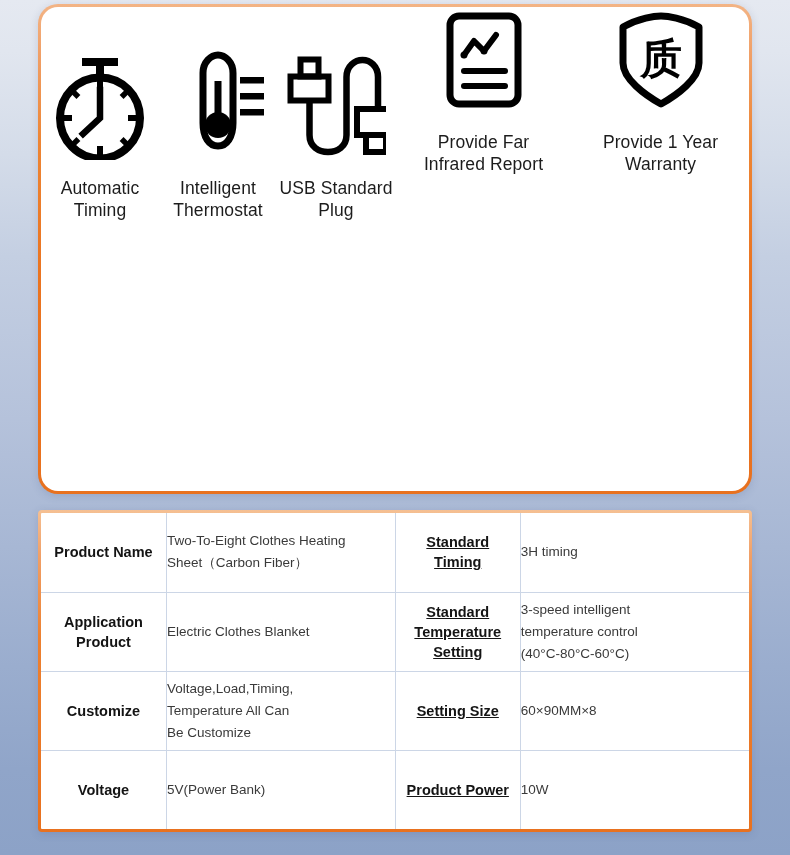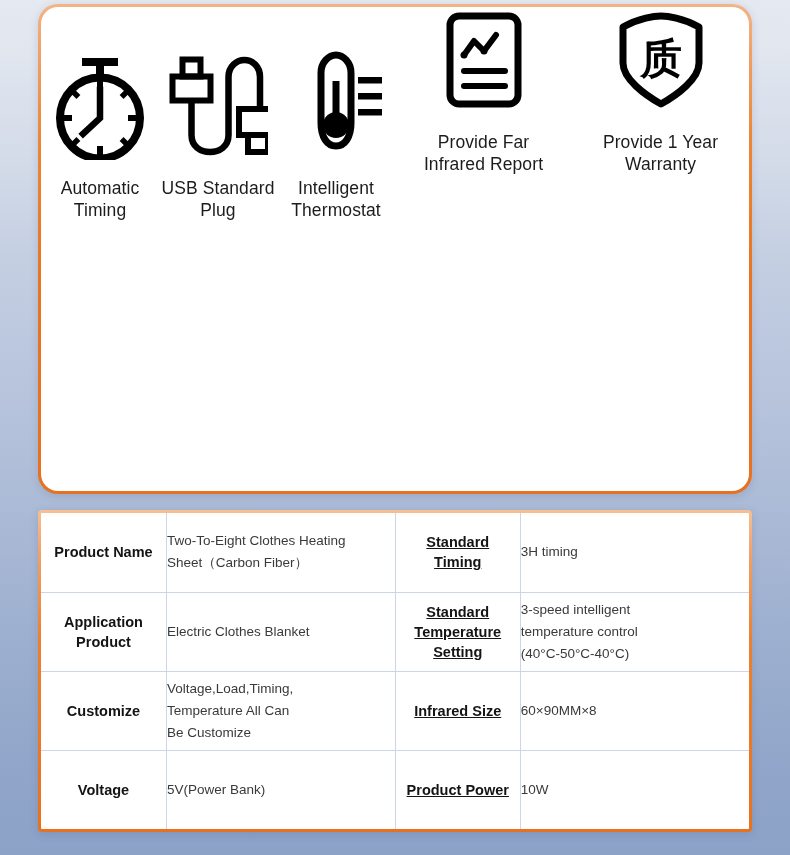--- a/index.html
+++ b/index.html
@@ -178,46 +178,46 @@
               <rect x="19.5" y="83" width="5.5" height="12" fill="#000" transform="rotate(45 22 89)"></rect>
               <rect x="71" y="83" width="5.5" height="12" fill="#000" transform="rotate(-45 74 89)"></rect>
               <path d="M48 36 L48 64 L31 80" stroke="#000" stroke-width="6.5" fill="none" stroke-linecap="square" stroke-linejoin="miter"></path>
             </svg>
           </div>
           <div class="feature-label">Automatic Timing</div>
         </div>
 
         <div class="feature-cell">
           <div class="feature-icon">
-            <svg width="100" height="108" viewBox="0 0 100 108" fill="none" xmlns="http://www.w3.org/2000/svg">
-
-              <rect x="14.5" y="6.5" width="18" height="17" stroke="#000" stroke-width="6" fill="none"></rect>
-              <rect x="4.5" y="23.5" width="38" height="24" stroke="#000" stroke-width="6" fill="none"></rect>
-
-              <path d="M23.5 47.5 L23.5 82 C23.5 94 33 99 42 99 C51 99 60.5 94 60.5 82 L60.5 24 C60.5 13 69 7 76.5 7 C84 7 92 13 92 24 L92 56" stroke="#000" stroke-width="6.5" fill="none" stroke-linecap="butt"></path>
-
-              <rect x="71" y="56" width="38" height="26" stroke="#000" stroke-width="6" fill="none"></rect>
-              <rect x="80" y="82" width="20" height="17" stroke="#000" stroke-width="6" fill="none"></rect>
-            </svg>
-          </div>
-          <div class="feature-label">USB Standard Plug</div>
-        </div>
-
-        <div class="feature-cell">
-          <div class="feature-icon">
             <svg width="96" height="112" viewBox="0 0 96 112" fill="none" xmlns="http://www.w3.org/2000/svg">
               <path d="M33 22 C33 11 41 4 48 4 C55 4 63 11 63 22 L63 72 C63 86 57 95 48 95 C39 95 33 86 33 72 Z" stroke="#000" stroke-width="7" fill="none"></path>
               <circle cx="48" cy="74" r="13" fill="#000"></circle>
               <rect x="44.5" y="30" width="7" height="42" fill="#000"></rect>
               <rect x="70" y="26" width="24" height="6.5" fill="#000"></rect>
               <rect x="70" y="42" width="24" height="6.5" fill="#000"></rect>
               <rect x="70" y="58" width="24" height="6.5" fill="#000"></rect>
             </svg>
           </div>
           <div class="feature-label">Intelligent Thermostat</div>
+        </div>
+
+        <div class="feature-cell">
+          <div class="feature-icon">
+            <svg width="100" height="108" viewBox="0 0 100 108" fill="none" xmlns="http://www.w3.org/2000/svg">
+
+              <rect x="14.5" y="6.5" width="18" height="17" stroke="#000" stroke-width="6" fill="none"></rect>
+              <rect x="4.5" y="23.5" width="38" height="24" stroke="#000" stroke-width="6" fill="none"></rect>
+
+              <path d="M23.5 47.5 L23.5 82 C23.5 94 33 99 42 99 C51 99 60.5 94 60.5 82 L60.5 24 C60.5 13 69 7 76.5 7 C84 7 92 13 92 24 L92 56" stroke="#000" stroke-width="6.5" fill="none" stroke-linecap="butt"></path>
+
+              <rect x="71" y="56" width="38" height="26" stroke="#000" stroke-width="6" fill="none"></rect>
+              <rect x="80" y="82" width="20" height="17" stroke="#000" stroke-width="6" fill="none"></rect>
+            </svg>
+          </div>
+          <div class="feature-label">USB Standard Plug</div>
         </div>
 
       </div>
 
       <div class="feature-row row-2">
 
         <div class="feature-cell">
           <div class="feature-icon">
             <svg width="90" height="98" viewBox="0 0 90 98" fill="none" xmlns="http://www.w3.org/2000/svg">
               <rect x="11" y="5" width="68" height="88" rx="9" stroke="#000" stroke-width="7" fill="none"></rect>
@@ -262,28 +262,28 @@
         </tr>
         <tr>
           <td class="lbl">Application
 Product</td>
           <td class="val">Electric Clothes Blanket</td>
           <td class="lbl lbl-2">Standard
 Temperature
 Setting</td>
           <td class="val val-2">3-speed intelligent
 temperature control
-(40°C-50°C-40°C)</td>
+(40°C-80°C-60°C)</td>
         </tr>
         <tr>
           <td class="lbl">Customize</td>
           <td class="val">Voltage,Load,Timing,
 Temperature All Can
 Be Customize</td>
-          <td class="lbl lbl-2">Infrared Size</td>
+          <td class="lbl lbl-2">Setting Size</td>
           <td class="val val-2">60×90MM×8</td>
         </tr>
         <tr>
           <td class="lbl">Voltage</td>
           <td class="val">5V(Power Bank)</td>
           <td class="lbl lbl-2">Product Power</td>
           <td class="val val-2">10W</td>
         </tr>
       </tbody>
     </table>

